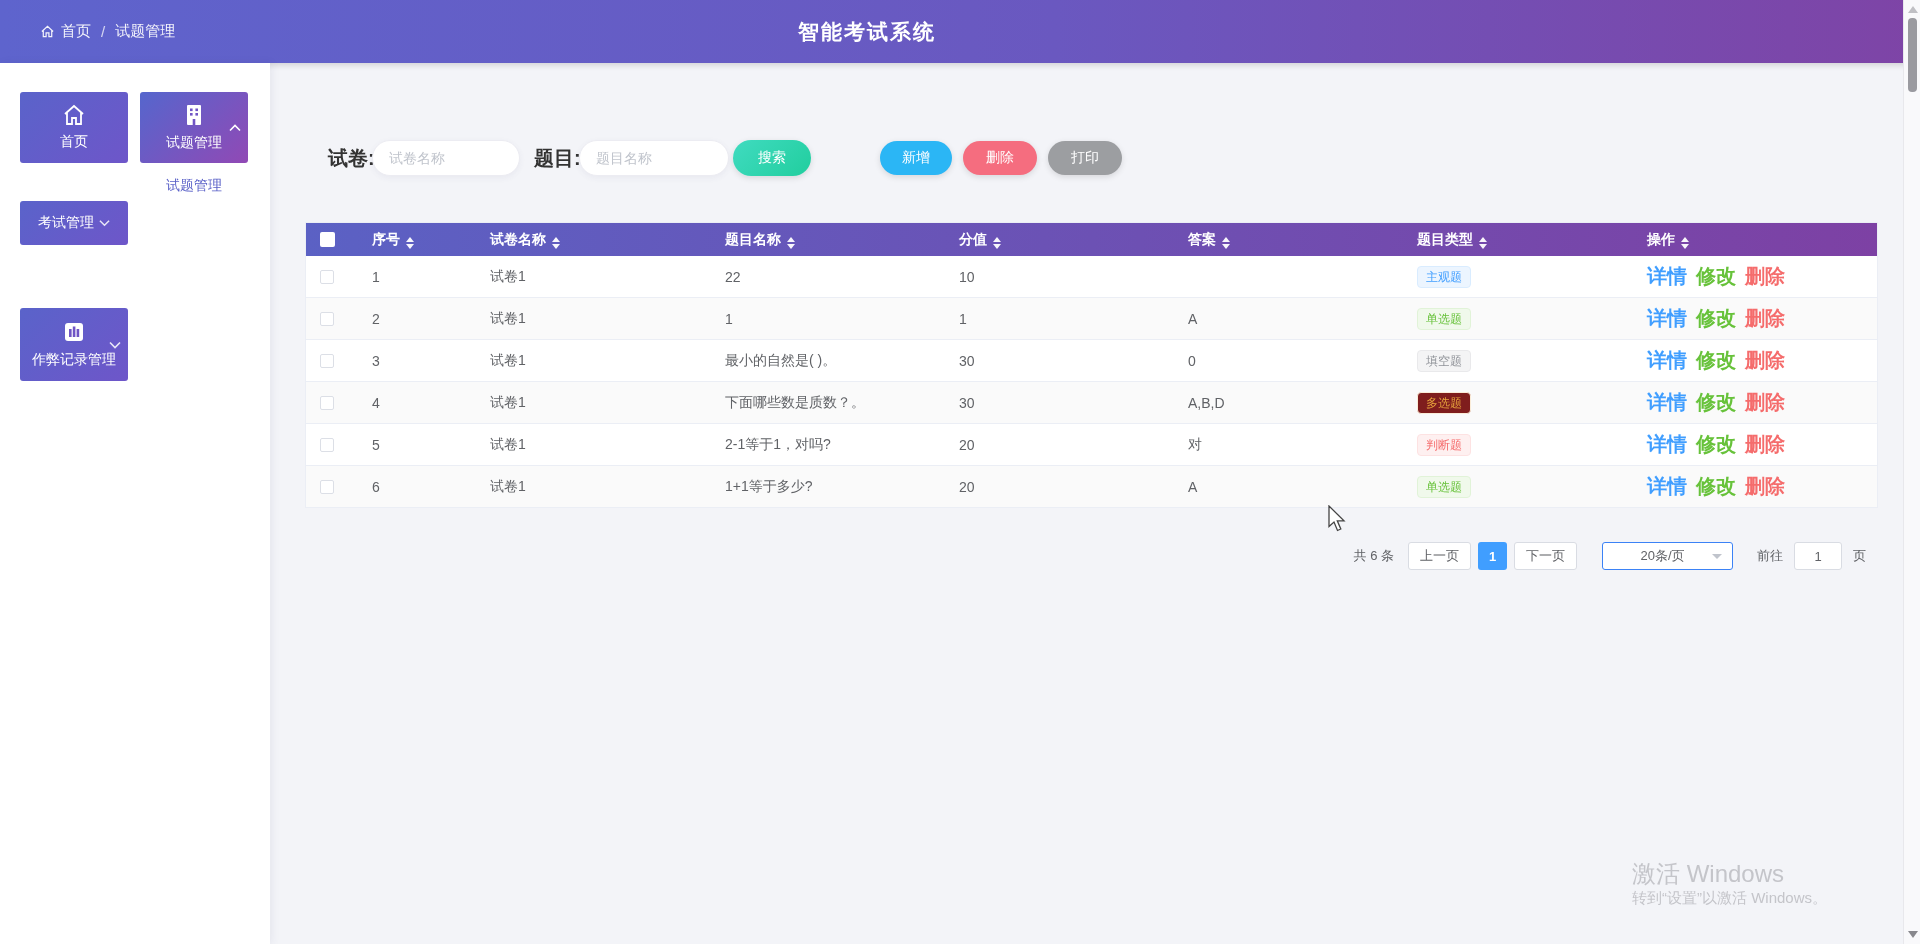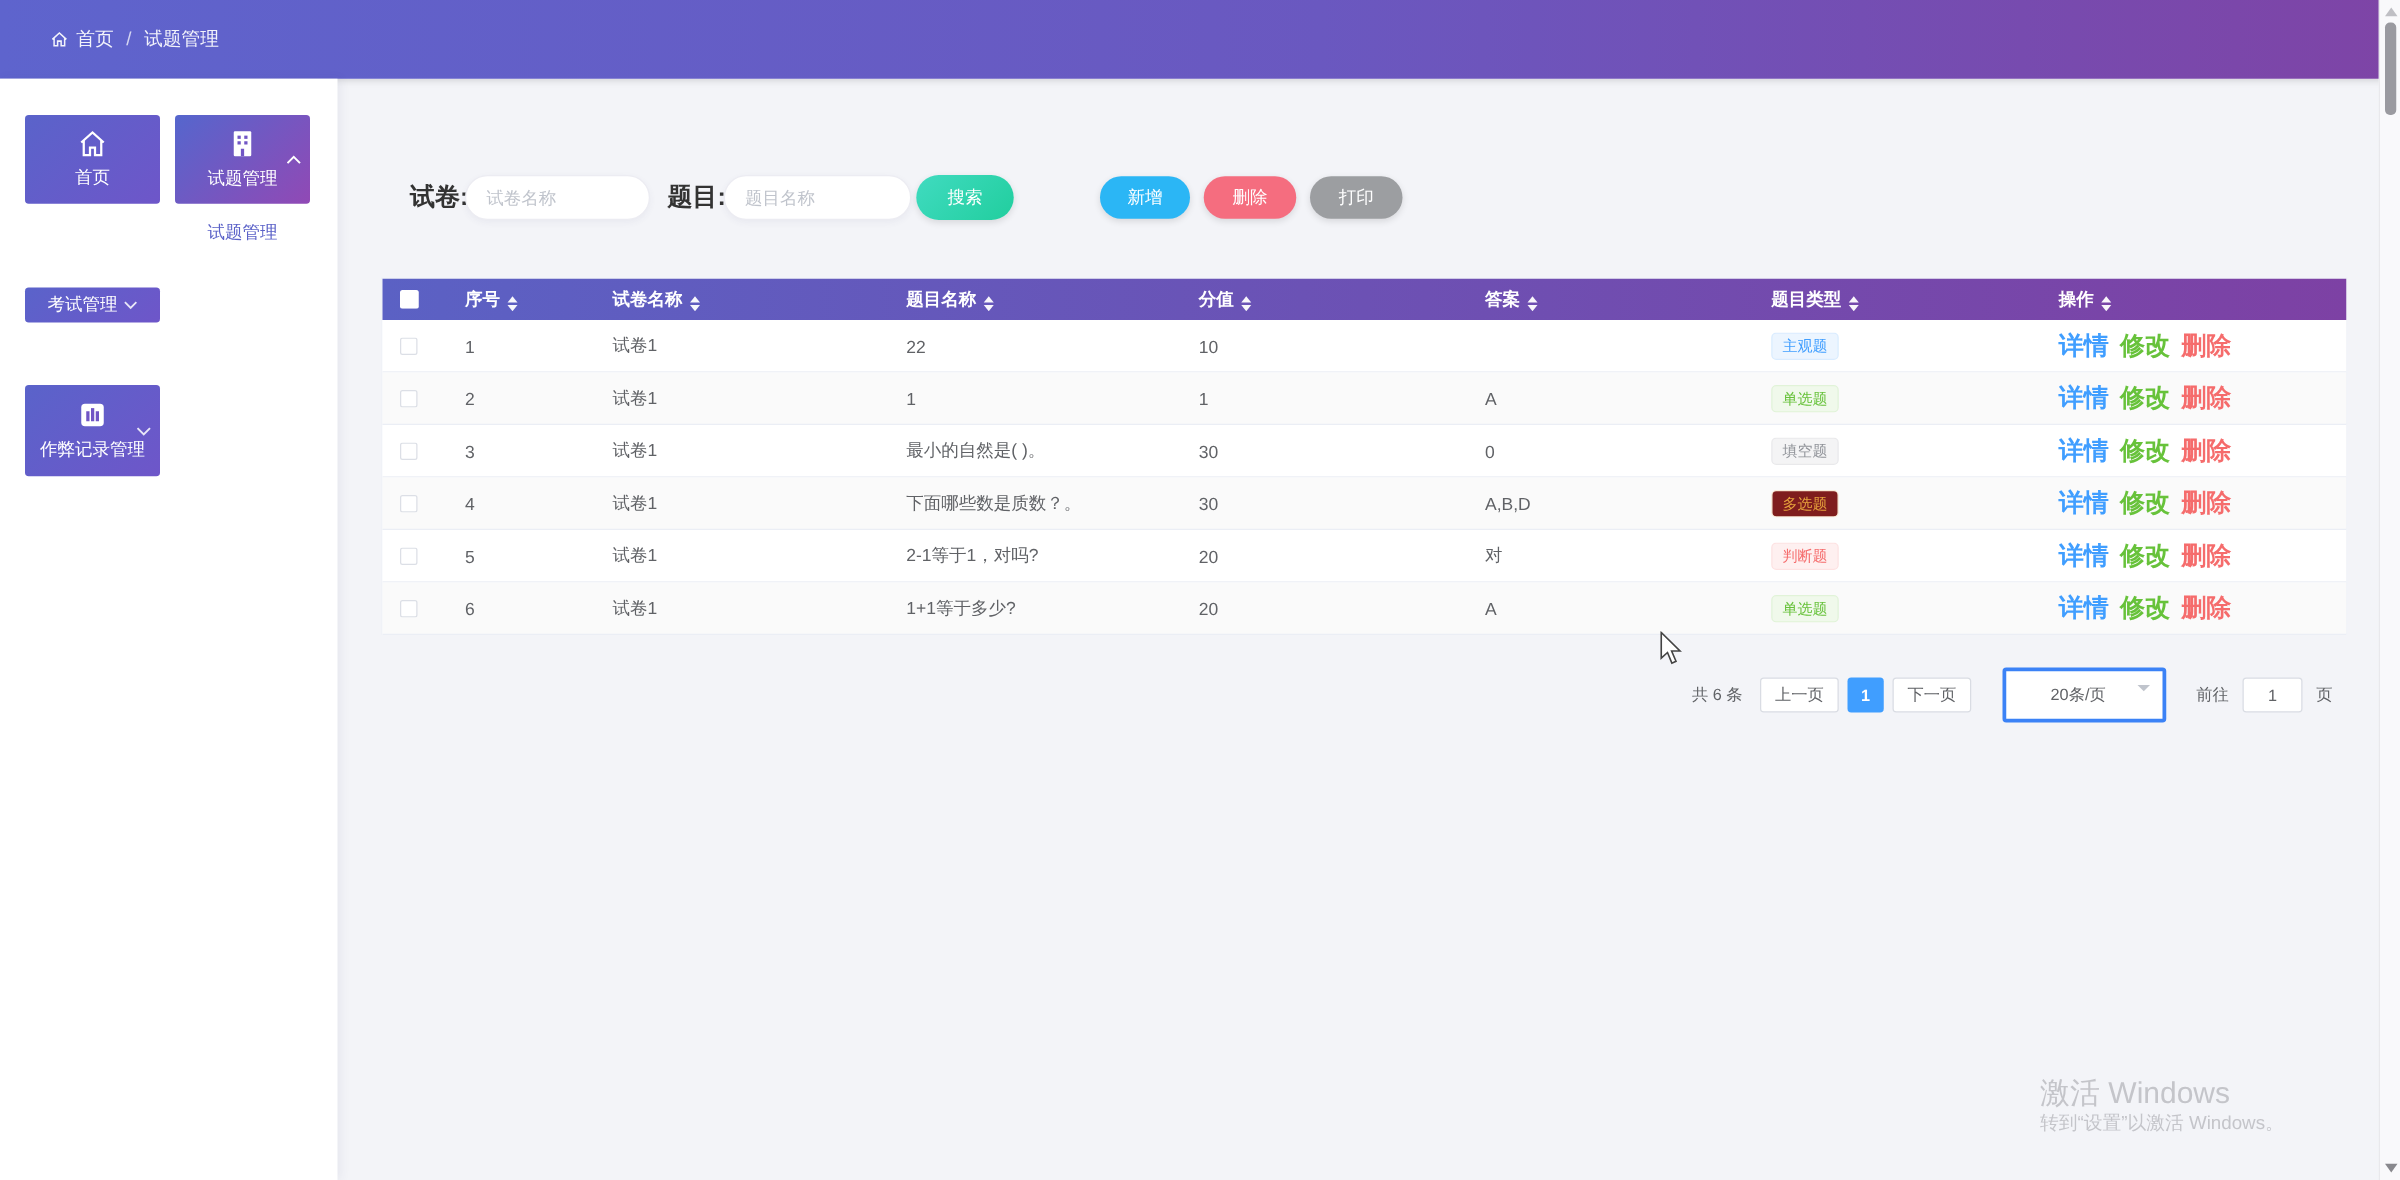--- a/index.html
+++ b/index.html
@@ -21,21 +21,21 @@
   
   .sidebar{position:absolute;left:0;top:63px;width:270px;height:881px;background:#fff;
     box-shadow:2px 0 8px rgba(60,60,120,.08);}
   .tile{position:absolute;border-radius:3px;color:#fff;display:flex;flex-direction:column;
     align-items:center;justify-content:center;gap:7px;font-size:14px;cursor:pointer;
     background:linear-gradient(135deg,var(--tile,#5a63ca) 0%,var(--tile-gradient-end,#6e56c9) 100%);}
   .tile.active{background:linear-gradient(135deg,#5566cd 0%,var(--active-tile-end,#9149b5) 100%);}
   .tile .chev{position:absolute;right:7px;top:50%;transform:translateY(-50%);line-height:0;}
   .tile-home{left:20px;top:29px;width:108px;height:71px;}
   .tile-question{left:140px;top:29px;width:108px;height:71px;}
-  .tile-exam{left:20px;top:167px;width:108px;height:28px;flex-direction:row;gap:5px;}
+  .tile-exam{left:20px;top:138px;width:108px;height:44px;flex-direction:row;gap:5px;}
   .tile-paper{left:140px;top:153px;width:108px;height:72px;}
   .tile-cheat{left:20px;top:245px;width:108px;height:73px;}
   .submenu{position:absolute;left:140px;top:114px;width:108px;text-align:center;
     color:var(--link,#5a61c8);font-size:14px;cursor:pointer;}
 
   
   .main{position:absolute;left:270px;top:63px;width:1633px;height:881px;}
   .flabel{position:absolute;font-size:20px;font-weight:bold;color:#333;line-height:20px;}
   .pill-input{position:absolute;height:36px;border:1px solid #ececf2;border-radius:18px;background:#fff;
     padding:0 16px;font-size:14px;color:#606266;outline:none;box-shadow:0 2px 6px rgba(60,60,120,.06);}
@@ -72,21 +72,21 @@
   .op{font-weight:600;margin-right:9px;cursor:pointer;font-size:20px;text-decoration:none;}
   .link-blue{color:#409eff;} .link-green{color:#67c23a;} .link-red{color:#f56c6c;}
 
   
   .pagination{position:absolute;right:31px;top:479px;height:28px;display:flex;align-items:center;font-size:13px;color:#606266;}
   .pg-total{margin-right:14px;}
   .pg-btn{height:28px;padding:0 11px;background:#fff;border:1px solid #d9dce3;border-radius:3px;
     color:#606266;font-size:13px;cursor:pointer;margin-right:7px;}
   .pg-page{width:29px;height:28px;border:none;border-radius:3px;background:var(--active-page,#409eff);
     color:#fff;font-size:13px;font-weight:bold;cursor:pointer;margin-right:7px;}
-  .pg-select{width:131px;height:44px;border:3px solid #3b82f6;border-radius:3px;background:#fff;
+  .pg-select{width:131px;height:28px;border:1px solid #3b82f6;border-radius:3px;background:#fff;
     margin-left:18px;margin-right:18px;display:flex;align-items:center;justify-content:center;gap:18px;cursor:pointer;position:relative;}
   .pg-select .chev{position:absolute;right:10px;top:11px;width:0;height:0;border-left:5px solid transparent;
     border-right:5px solid transparent;border-top:5px solid #c0c4cc;}
   .pg-goto{margin:0 6px;}
   .pg-input{width:48px;height:28px;border:1px solid #d9dce3;border-radius:3px;text-align:center;
     font-size:13px;color:#606266;outline:none;margin:0 5px;}
 
   
   .wm1{position:absolute;left:1362px;top:795px;font-size:24px;color:rgba(150,150,156,.5);}
   .wm2{position:absolute;left:1362px;top:826px;font-size:15px;color:rgba(150,150,156,.5);}
@@ -110,20 +110,21 @@
     <div class="breadcrumb">
       <span style="line-height:0;">
         <svg width="15" height="15" viewBox="0 0 16 16">
             <path d="M2 8 L8 2.5 L14 8 M3.5 7 V13.5 H6.5 V9.5 H9.5 V13.5 H12.5 V7" fill="none" stroke="rgba(255,255,255,.92)" stroke-width="1.3"></path>
           </svg>
       </span>
       <span>首页</span>
       <span class="sep">/</span>
       <span>试题管理</span>
     </div>
+    <div class="nav-title">智能考试系统</div>
   </header>
 
   <aside class="sidebar">
     <div class="tile tile-home">
       <span style="line-height:0;">
         <svg width="24" height="22" viewBox="0 0 24 22">
             <path d="M3 10 L12 2 L21 10 M5 8.5 V20 H10 V14 H14 V20 H19 V8.5" fill="none" stroke="#fff" stroke-width="1.8"></path>
           </svg>
       </span>
       <span>首页</span>

